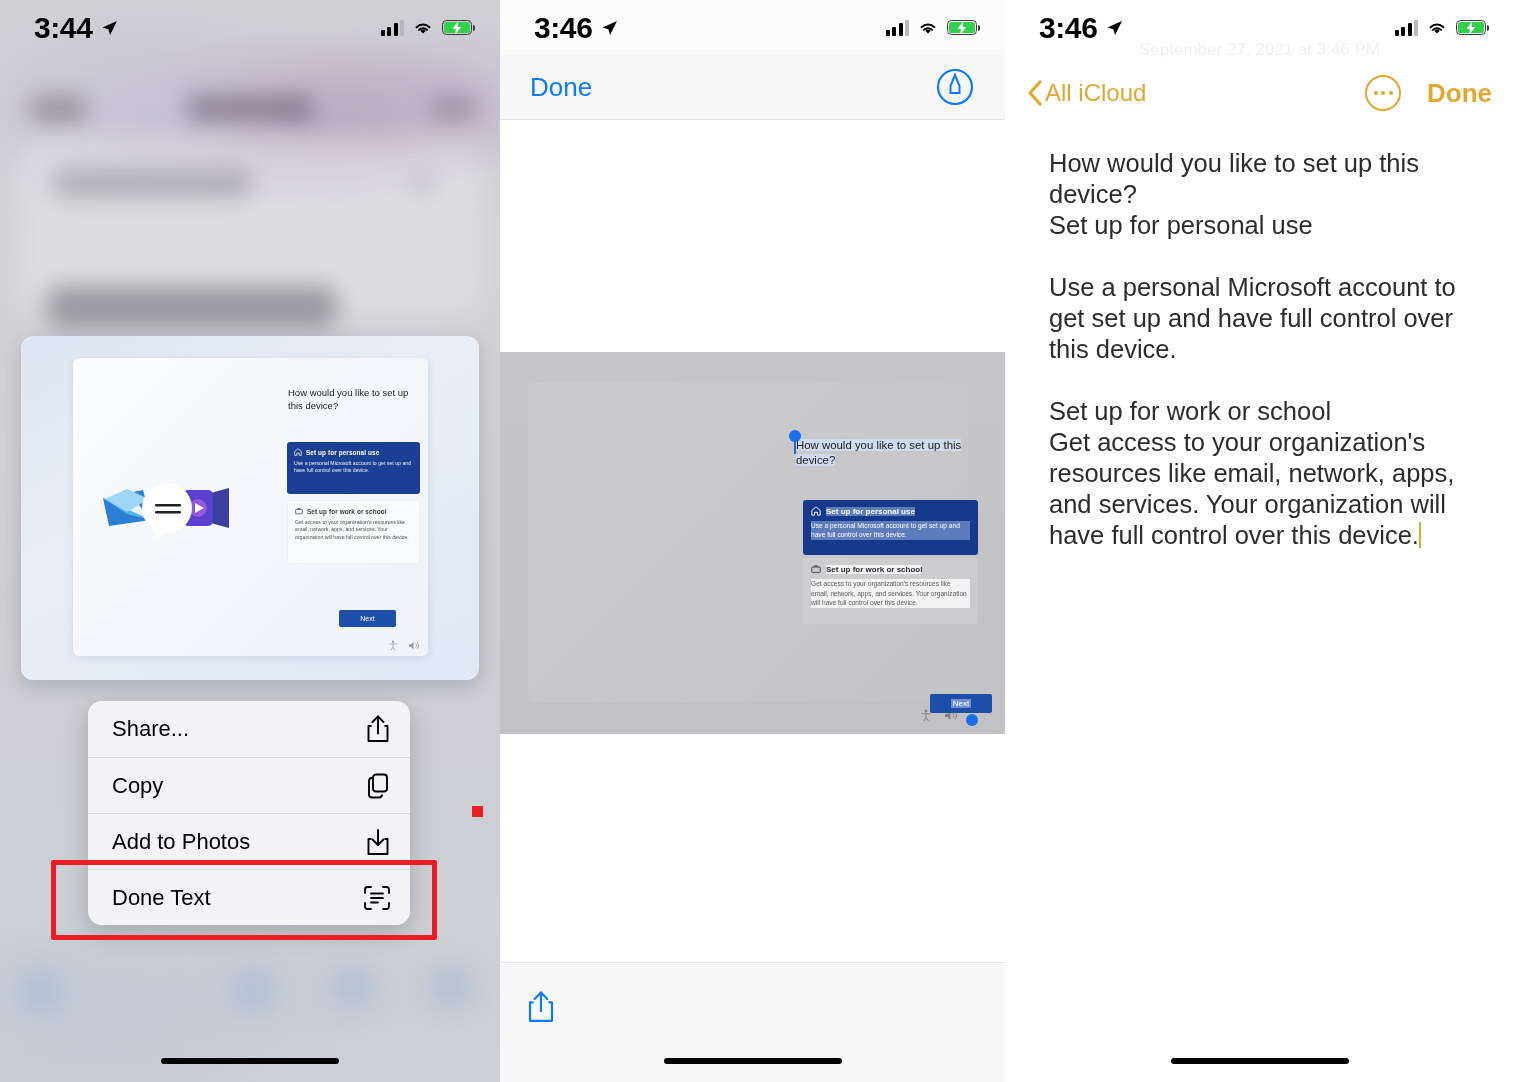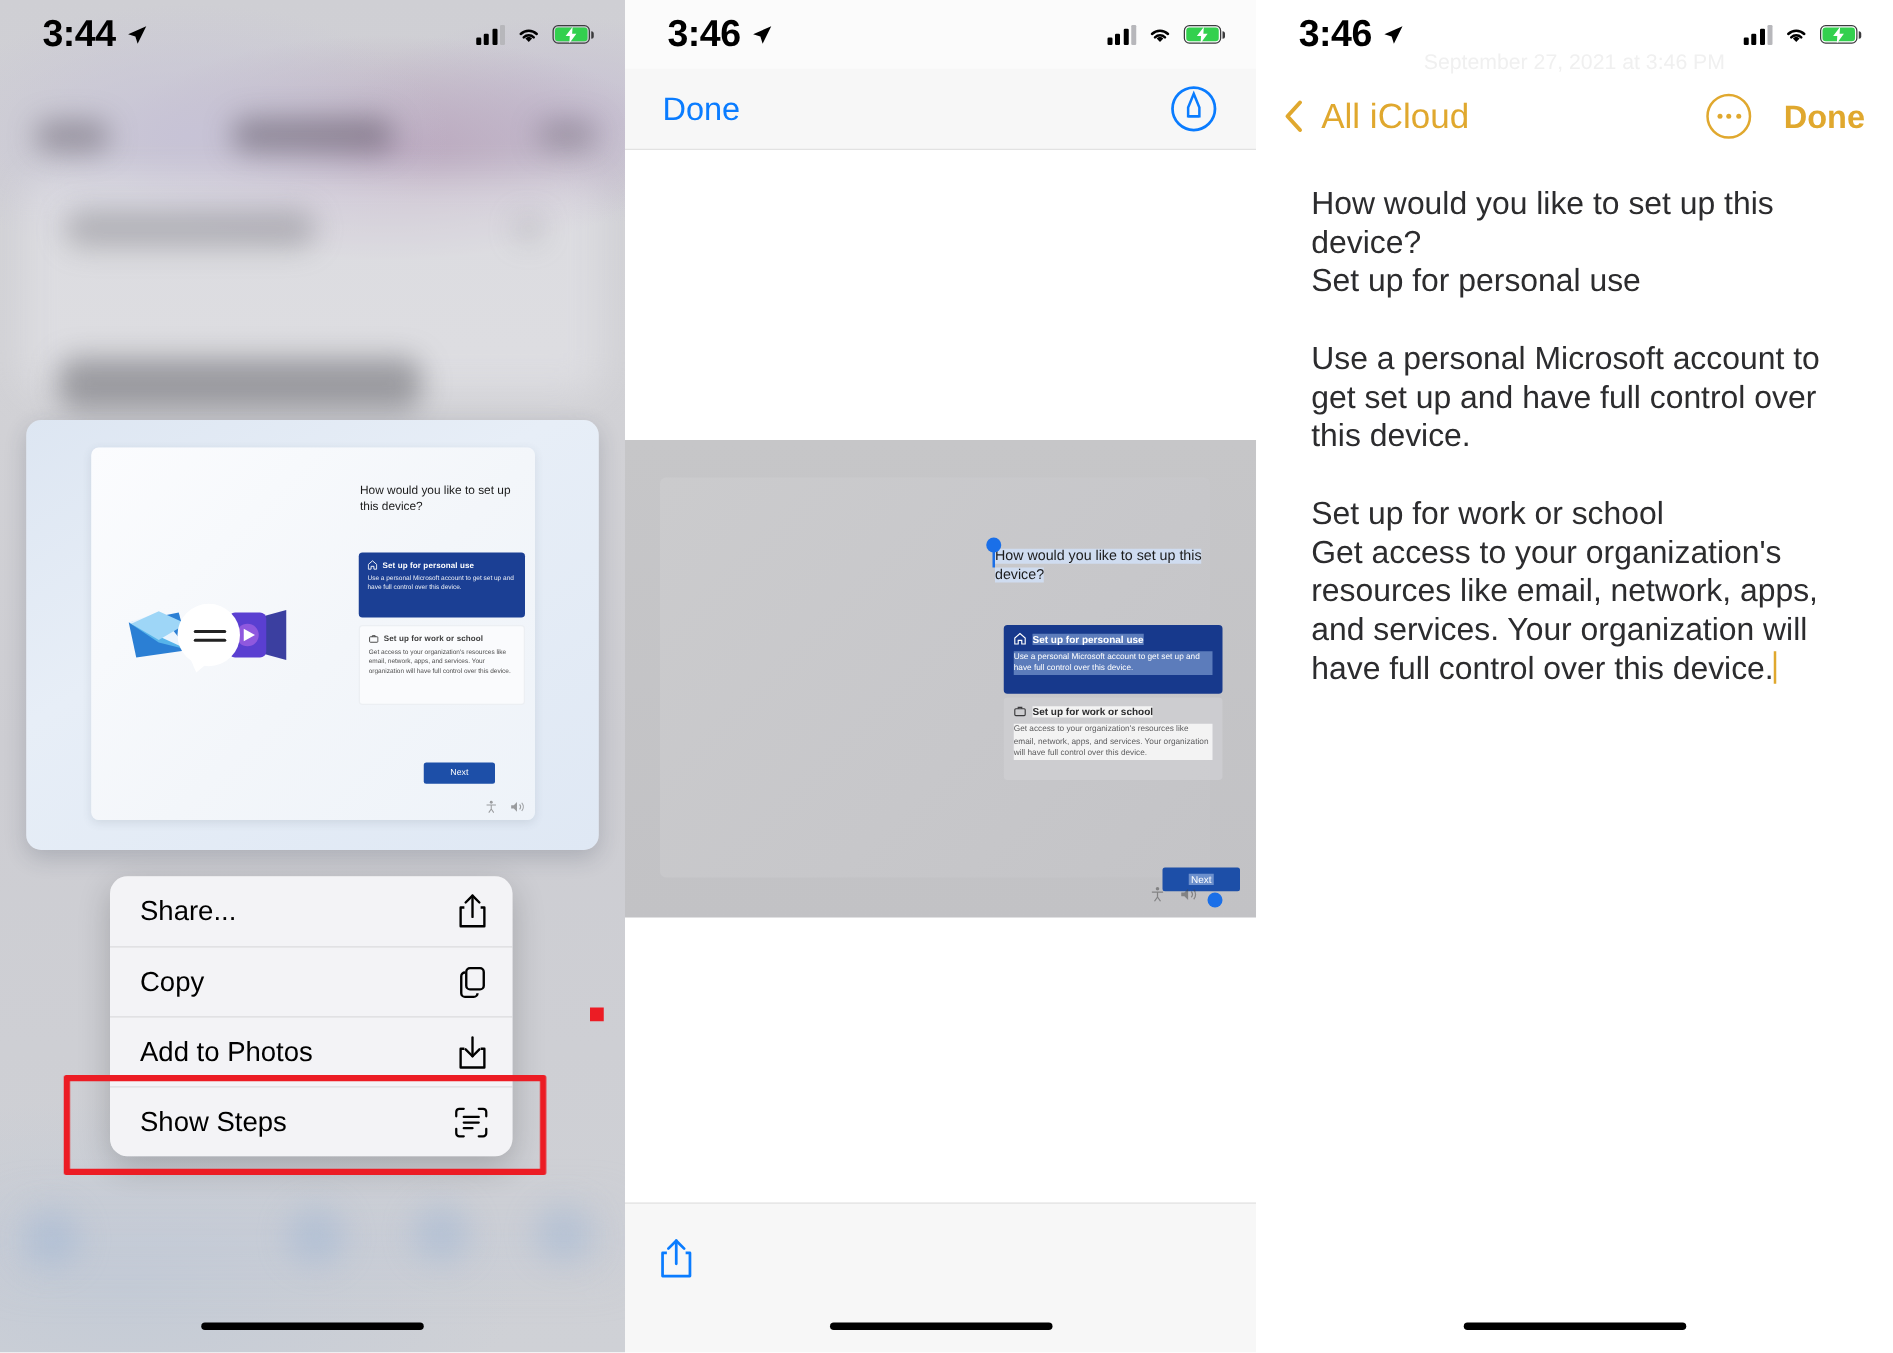--- a/index.html
+++ b/index.html
@@ -161,21 +161,21 @@
     font-size:17px;
   }
   .p3-ghostbig{
     position:absolute;left:0;right:0;top:66px;text-align:center;color:#f2f2f2;
     font-size:40px;font-weight:700;letter-spacing:-.6px;
   }
   .p3-nav{
     position:absolute;top:62px;left:0;right:0;height:62px;display:flex;align-items:center;
     padding:0 22px;z-index:10;
   }
-  .p3-back{display:flex;align-items:center;gap:14px;color:#e0a82e;font-size:28px;}
+  .p3-back{display:flex;align-items:center;gap:2px;color:#e0a82e;font-size:24px;}
   .p3-right{margin-left:auto;display:flex;align-items:center;gap:26px;}
   .p3-dots{width:36px;height:36px;border:2.3px solid #e0a82e;border-radius:50%;
     display:flex;align-items:center;justify-content:center;gap:3.5px;}
   .p3-dots i{width:4px;height:4px;border-radius:50%;background:#e0a82e;display:block;}
   .p3-done{color:#e0a82e;font-size:26px;font-weight:700;}
   .p3-note{
     position:absolute;left:44px;right:28px;top:148px;font-size:25.5px;line-height:31px;
     color:#2c2c2e;white-space:pre-wrap;
   }
   .caret{display:inline-block;width:2.5px;height:26px;background:#e0a82e;vertical-align:-4px;}
@@ -298,21 +298,21 @@
       </div>
       <div class="ctxrow">
         <span>Add to Photos</span>
         <svg width="26" height="30" viewBox="0 0 26 30">
             <path d="M13 3v15" stroke="#000" stroke-width="1.9" fill="none" stroke-linecap="round"></path>
             <path d="M7.5 12.5 13 18l5.5-5.5" stroke="#000" stroke-width="1.9" fill="none" stroke-linecap="round" stroke-linejoin="round"></path>
             <path d="M6.5 12H3.5v15h19V12h-3" stroke="#000" stroke-width="1.9" fill="none" stroke-linejoin="round"></path>
           </svg>
       </div>
       <div class="ctxrow">
-        <span>Show Steps</span>
+        <span>Done Text</span>
         <svg width="28" height="26" viewBox="0 0 28 26">
             <path d="M2 8V4.5A2.5 2.5 0 0 1 4.5 2H8M20 2h3.5A2.5 2.5 0 0 1 26 4.5V8M26 18v3.5a2.5 2.5 0 0 1-2.5 2.5H20M8 24H4.5A2.5 2.5 0 0 1 2 21.5V18" stroke="#000" stroke-width="1.8" fill="none" stroke-linecap="round"></path>
             <path d="M8 8.5h12M8 13h12M8 17.5h7" stroke="#000" stroke-width="1.8" fill="none" stroke-linecap="round"></path>
           </svg>
       </div>
     </div>
 
     <div class="redbox"></div>
     <div class="redmark"></div>
     <div class="homebar"></div>

